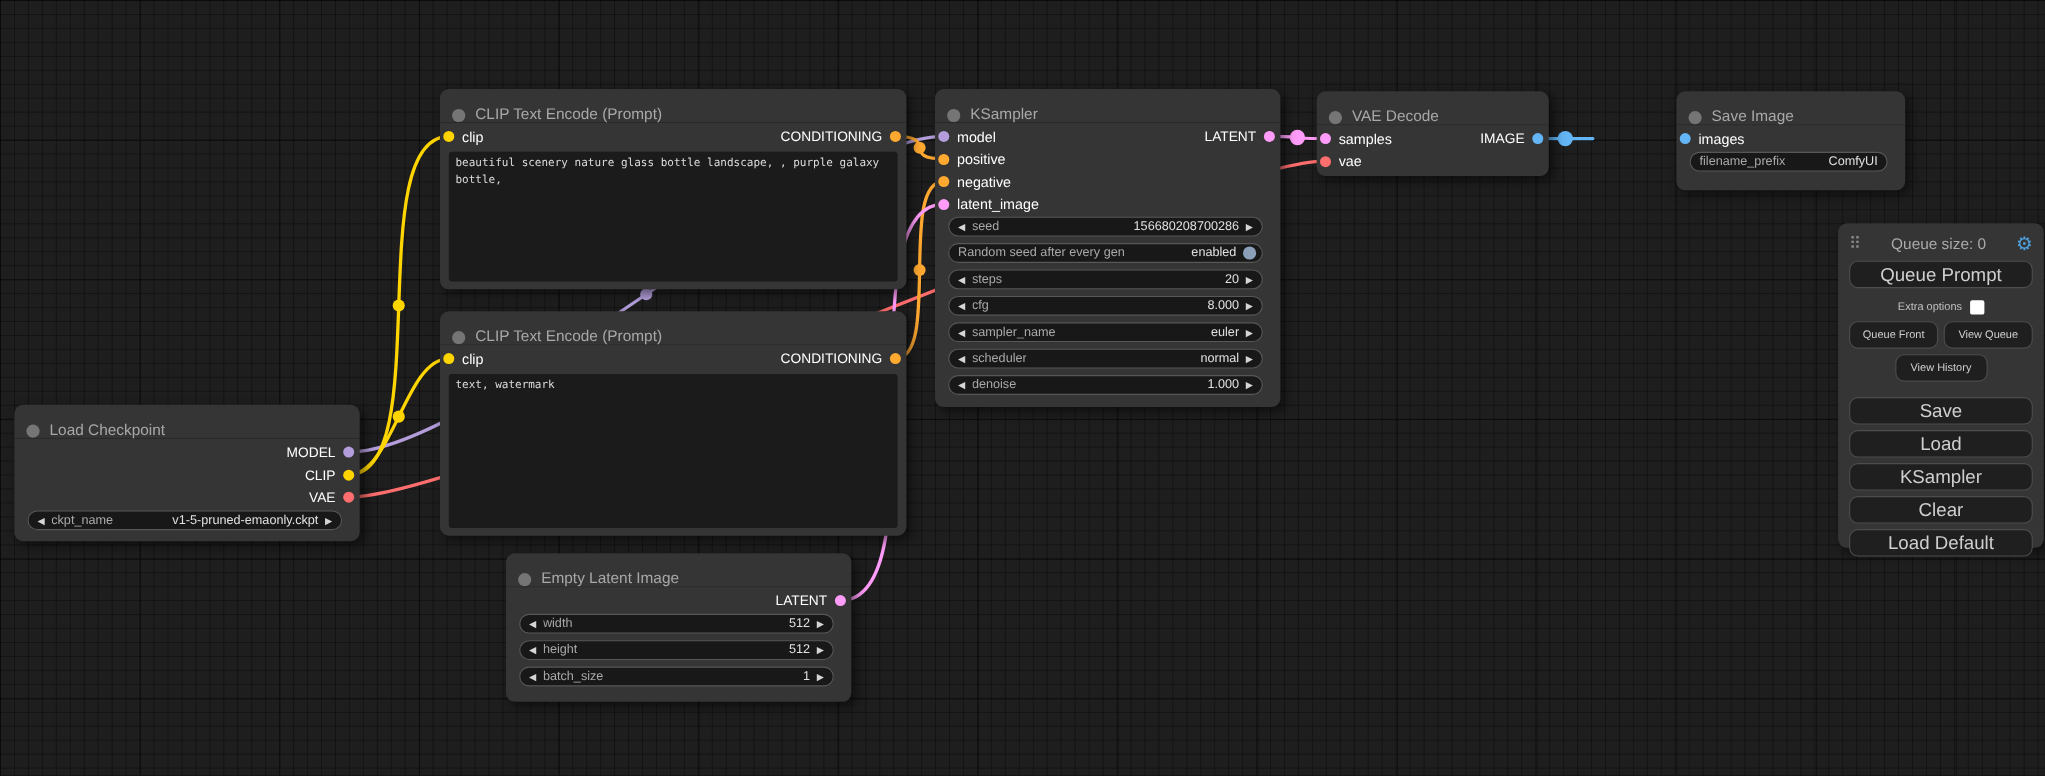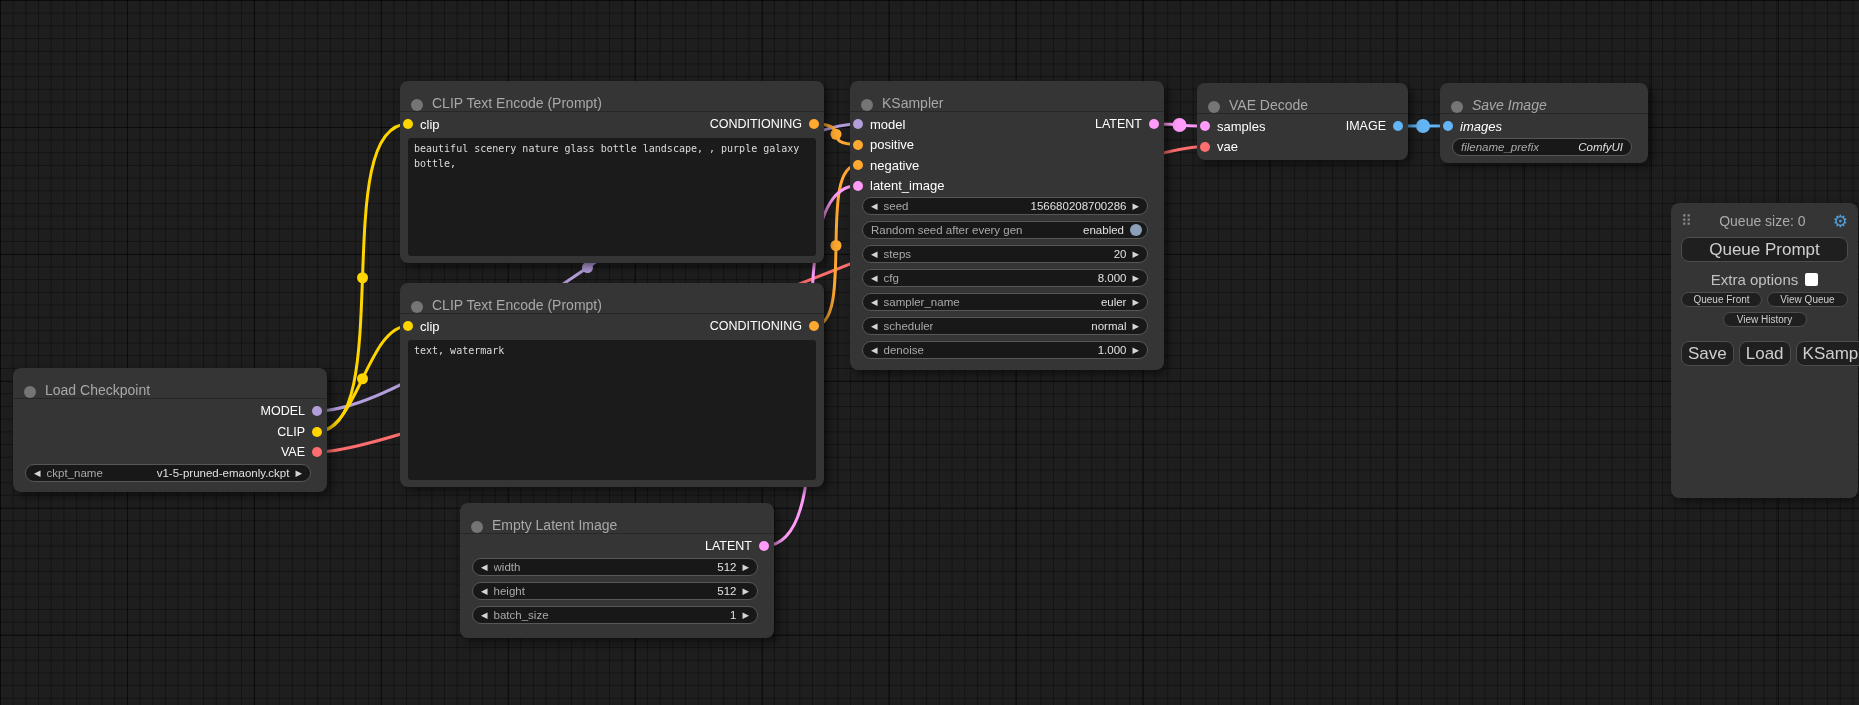--- a/index.html
+++ b/index.html
@@ -53,27 +53,27 @@
   .qhead{display:flex;align-items:center;height:20px;}
   .qdrag{color:#888;font-size:15px;cursor:grab;}
   .qtitle{flex:1;text-align:center;font-size:14px;color:#aaa;}
   .qgear{color:#4da1e0;font-size:17px;cursor:pointer;line-height:1;}
   .qbtn{
     display:block;width:100%;box-sizing:border-box;background:#1f1f1f;border:1px solid #4d4d4d;
     border-radius:8px;color:#cfcfcf;text-align:center;cursor:pointer;
     font-family:"Liberation Sans",sans-serif;
   }
   #queue-prompt-btn{height:25px;font-size:17px;margin-top:6px;}
-  .qextra{display:flex;align-items:center;justify-content:center;gap:7px;height:16px;margin-top:9px;font-size:15px;color:#c0c0c0;}
+  .qextra{display:flex;align-items:center;justify-content:center;gap:7px;height:16px;margin-top:9px;font-size:10px;color:#c0c0c0;}
   .qcheck{width:13px;height:13px;background:#fff;border-radius:2px;cursor:pointer;}
   .qsmallrow{display:flex;gap:5px;margin-top:5px;}
-  .qsmall{height:15px;font-size:10px;border-radius:8px;flex:1;padding:0;line-height:13px;}
+  .qsmall{height:25px;font-size:10px;border-radius:8px;flex:1;padding:0;line-height:13px;}
   .qhistoryrow{display:flex;justify-content:center;margin-top:5px;}
   .qhistoryrow .qsmall{flex:none;width:84px;}
-  #queue-actions{margin-top:14px;display:flex;flex-direction:row;gap:5px;}
+  #queue-actions{margin-top:14px;display:flex;flex-direction:column;gap:5px;}
   .qbig{height:25px;font-size:17px;}
 </style>
 </head>
 <body>
 
 <div id="app">
   <svg id="wires" width="1859" height="705">
       <path d="M317 411 C437 411 738 124 858 124" stroke="#B39DDB" stroke-width="3" fill="none" stroke-linecap="round"></path>
       <circle cx="587.5" cy="267.5" r="5.5" fill="#B39DDB"></circle>
       <path d="M317 431.5 C397.170618838824 431.5 327.829381161176 124 408 124" stroke="#FFD500" stroke-width="3" fill="none" stroke-linecap="round"></path>
@@ -254,21 +254,21 @@
         </div>
         <div class="slot in" style="top: 54.5px;">
           <span class="sdot" style="background: rgb(255, 110, 110);"></span>
           <span class="slabel">vae</span>
         </div>
         <div class="slot out" style="top: 34px;">
           <span class="sdot" style="background: rgb(100, 181, 246);"></span>
           <span class="slabel">IMAGE</span>
         </div>
       </div>
-      <div class="node" style="left: 1440px; top: 83px; width: 208px; height: 80px; font-style: italic;">
+      <div class="node" style="left: 1524px; top: 83px; width: 208px; height: 90px;">
         <div class="ntitle">
           <span class="ndot"></span>
           <span class="ntext">Save Image</span>
         </div>
         <div class="slot in" style="top: 34px;">
           <span class="sdot" style="background: rgb(100, 181, 246);"></span>
           <span class="slabel">images</span>
         </div>
         <div class="pill" style="top: 54.5px;">
           <span class="wlabel">filename_prefix</span>

